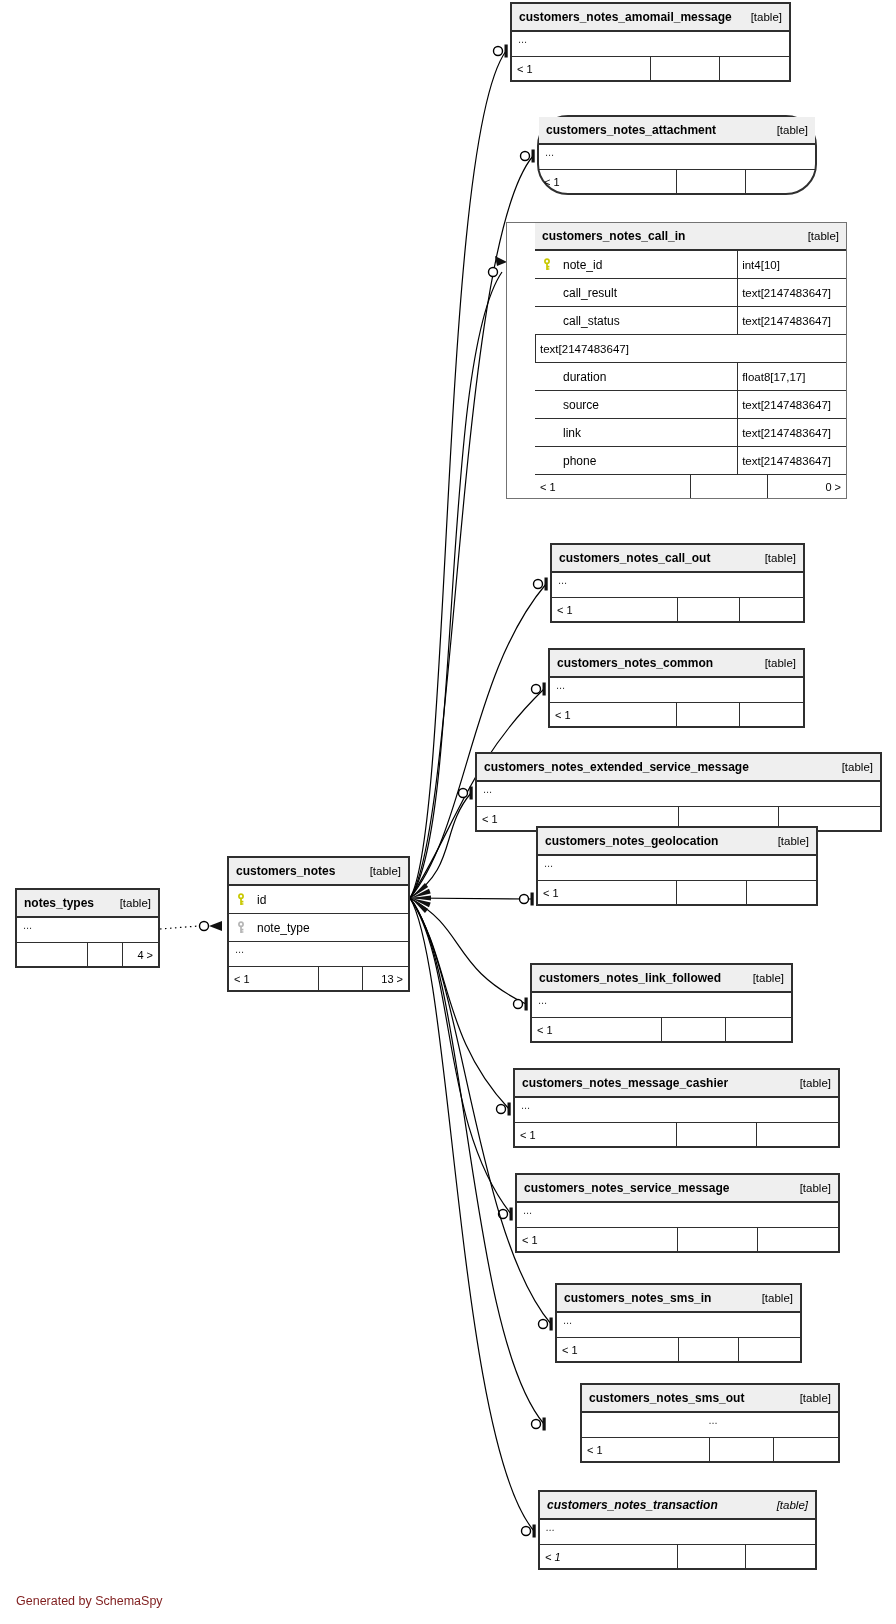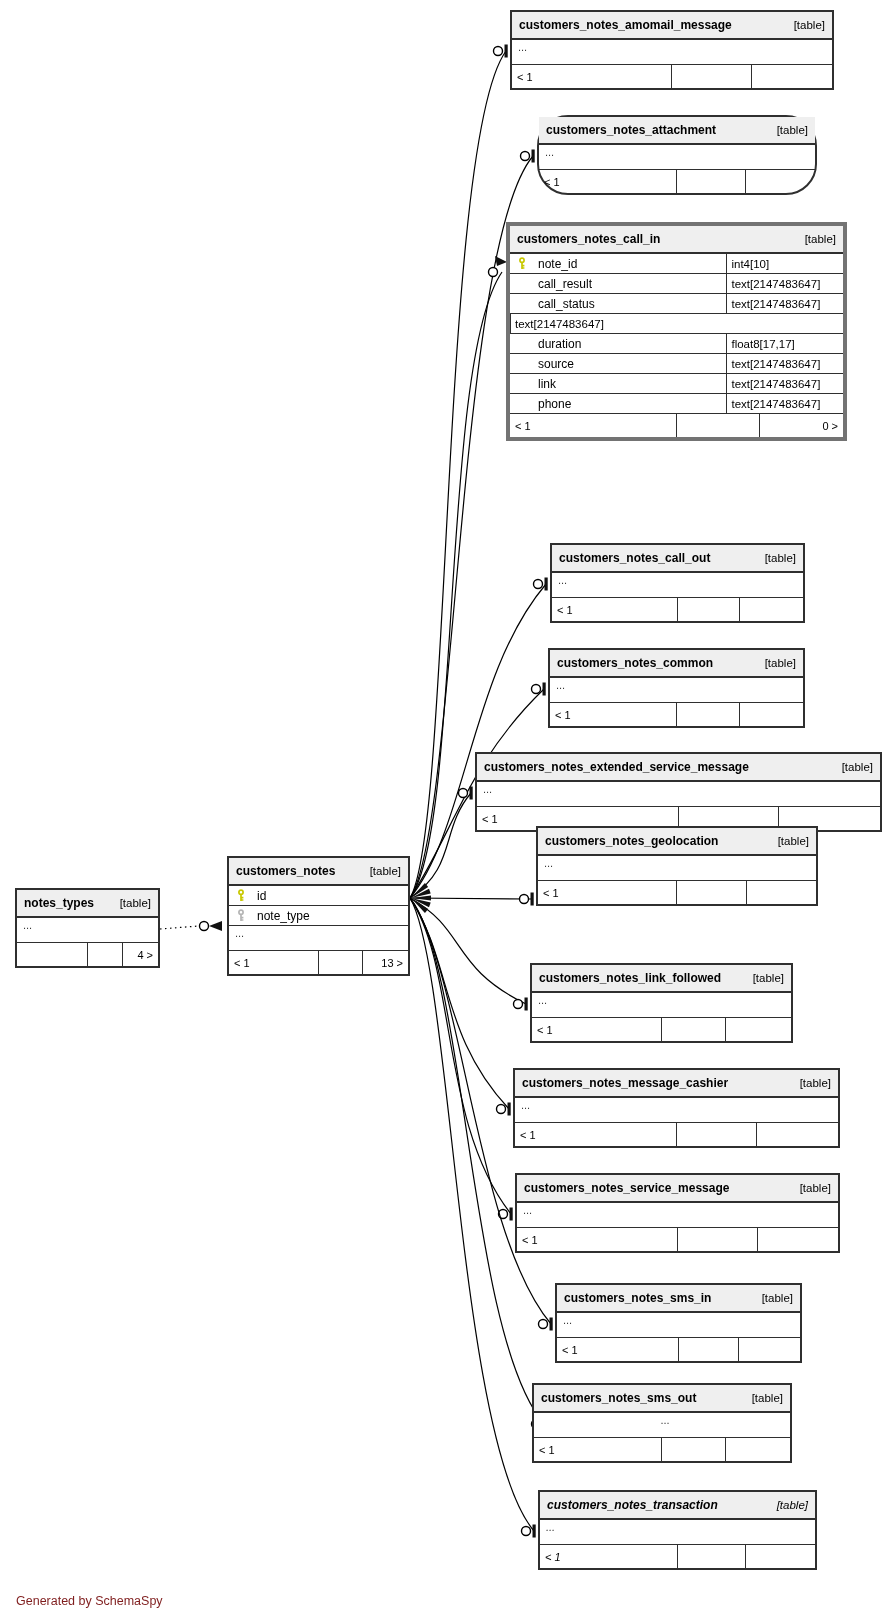--- a/index.html
+++ b/index.html
@@ -1,25 +1,25 @@
 <!DOCTYPE html>
 <html><head>
 <meta charset="utf-8">
 <style>
   html,body{margin:0;padding:0;background:#fff;}
   #canvas{position:relative;width:896px;height:1624px;background:#fff;
           font-family:"Liberation Sans",sans-serif;color:#000;overflow:hidden;}
   #edges{position:absolute;left:0;top:0;}
   .tbl{position:absolute;background:#fff;border:2px solid #2f2f2f;box-sizing:border-box;}
-  .tbl.emph{border:4px solid #737373;}
+  .tbl.emph{border:1px solid #737373;padding-left:28px;}
   .hdr{display:flex;justify-content:space-between;align-items:center;background:#efefef;
        border-bottom:2px solid #2f2f2f;height:26px;padding:0 7px;box-sizing:content-box;}
   .hdr .nm{font-weight:bold;font-size:12px;white-space:nowrap;}
   .hdr .tag{font-size:11.5px;margin-left:10px;white-space:nowrap;}
-  .colrow{display:flex;align-items:center;height:20px;border-bottom:1px solid #2f2f2f;
+  .colrow{display:flex;align-items:center;height:28px;border-bottom:1px solid #2f2f2f;
           font-size:12px;box-sizing:border-box;}
   .colrow .cname{display:flex;align-items:center;height:100%;}
   .keyi{width:22px;padding-left:6px;display:inline-flex;align-items:center;}
   .colrow.typed{display:grid;grid-template-columns:65% 35%;padding:0;}
   .ctype{border-left:1px solid #2f2f2f;height:100%;display:flex;align-items:center;
          padding:0 4px;font-size:11.5px;box-sizing:border-box;white-space:nowrap;}
   .dots{height:25px;border-bottom:1px solid #2f2f2f;font-size:11px;color:#3c3c3c;
         padding:1px 0 0 6px;box-sizing:border-box;}
   .ftr{display:grid;grid-template-columns:50% 25% 25%;height:23px;font-size:11px;}
   .ftr .c{border-right:1px solid #2f2f2f;display:flex;align-items:center;
@@ -117,21 +117,21 @@
         </span>
         <span>note_type</span>
       </div>
       <div class="dots">...</div>
       <div class="ftr">
         <span class="c">&lt; 1</span>
         <span class="c"></span>
         <span class="c r">13 &gt;</span>
       </div>
     </div>
-    <div class="tbl" style="left: 510px; top: 10px; width: 324px;">
+    <div class="tbl" style="left: 510px; top: 2px; width: 281px;">
       <div class="hdr">
         <span class="nm">customers_notes_amomail_message</span>
         <span class="tag">[table]</span>
       </div>
       <div class="dots">...</div>
       <div class="ftr">
         <span class="c">&lt; 1</span>
         <span class="c"></span>
         <span class="c r"></span>
       </div>
@@ -305,21 +305,21 @@
         <span class="nm">customers_notes_sms_in</span>
         <span class="tag">[table]</span>
       </div>
       <div class="dots">...</div>
       <div class="ftr">
         <span class="c">&lt; 1</span>
         <span class="c"></span>
         <span class="c r"></span>
       </div>
     </div>
-    <div class="tbl" style="left: 532px; top: 1383px; width: 260px; text-align: center;">
+    <div class="tbl" style="left: 580px; top: 1383px; width: 260px; text-align: center;">
       <div class="hdr">
         <span class="nm">customers_notes_sms_out</span>
         <span class="tag">[table]</span>
       </div>
       <div class="dots">...</div>
       <div class="ftr">
         <span class="c">&lt; 1</span>
         <span class="c"></span>
         <span class="c r"></span>
       </div>

